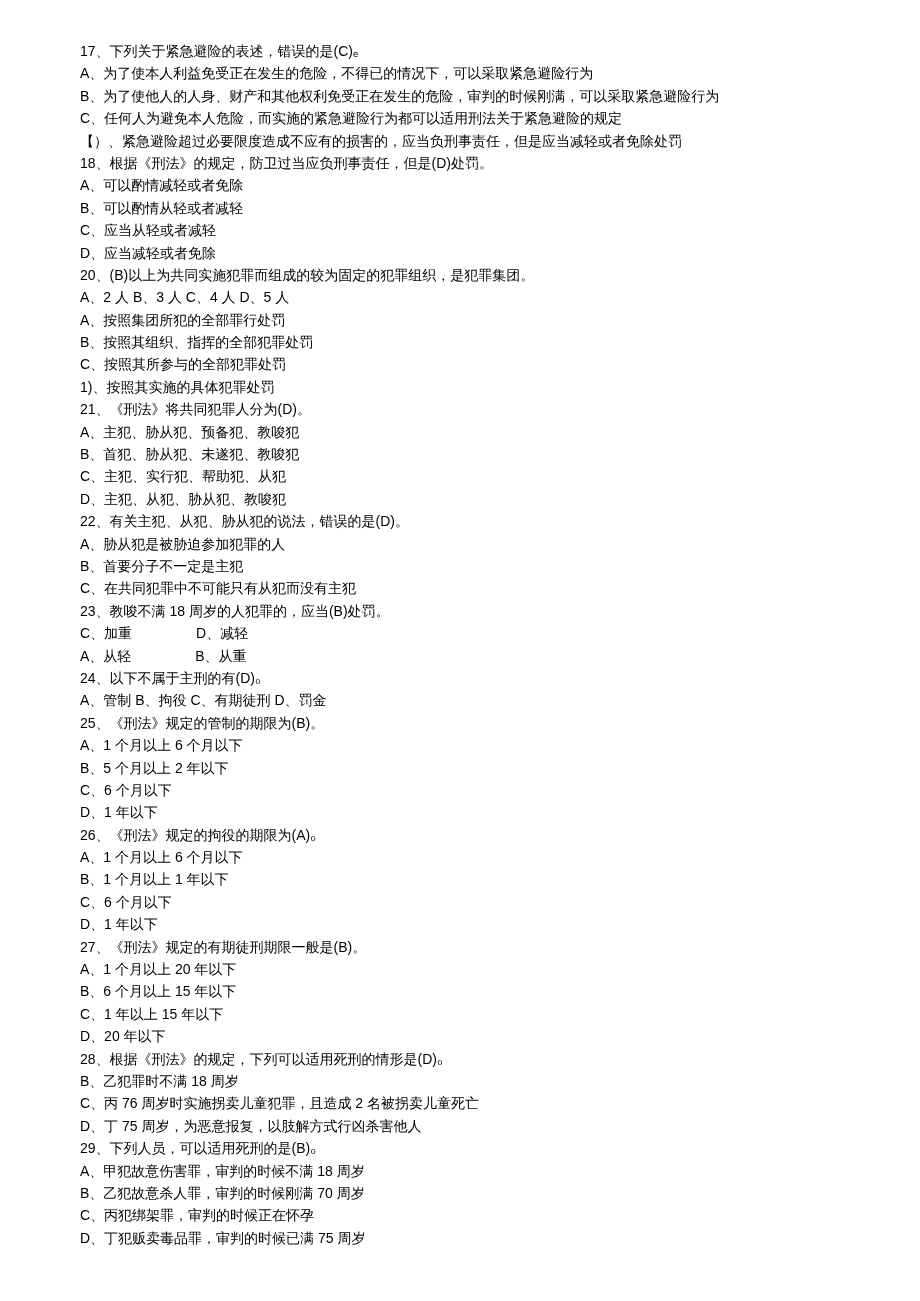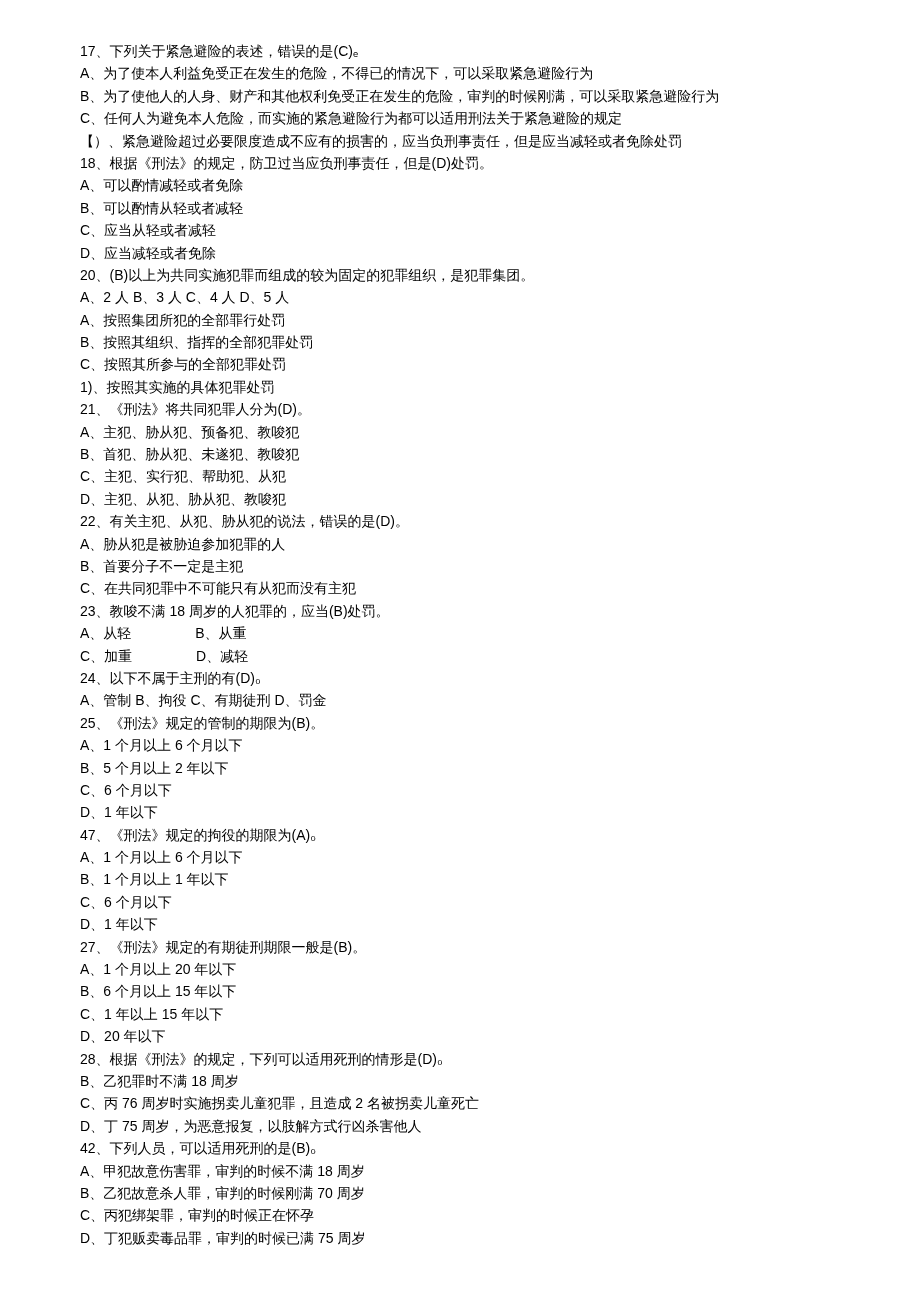--- a/index.html
+++ b/index.html
@@ -52,49 +52,49 @@
       <div class="line">C、主犯、实行犯、帮助犯、从犯</div>
       <div class="line">D、主犯、从犯、胁从犯、教唆犯</div>
       <div class="line">22、有关主犯、从犯、胁从犯的说法，错误的是(D)。</div>
       <div class="line">A、胁从犯是被胁迫参加犯罪的人</div>
       <div class="line">B、首要分子不一定是主犯</div>
       <div class="line">C、在共同犯罪中不可能只有从犯而没有主犯</div>
       <div class="line">23、教唆不满 18 周岁的人犯罪的，应当(B)处罚。</div>
     </div>
 
   <div class="line">
+    <span class="inline-opt">C、加重</span>
+    <span class="inline-opt">D、减轻</span>
+  </div>
+  <div class="line">
     <span class="inline-opt">A、从轻</span>
     <span class="inline-opt">B、从重</span>
-  </div>
-  <div class="line">
-    <span class="inline-opt">C、加重</span>
-    <span class="inline-opt">D、减轻</span>
   </div>
 
   <div id="block2">
       <div class="line">24、以下不属于主刑的有(D)₀</div>
       <div class="line">A、管制 B、拘役 C、有期徒刑 D、罚金</div>
       <div class="line">25、《刑法》规定的管制的期限为(B)。</div>
       <div class="line">A、1 个月以上 6 个月以下</div>
       <div class="line">B、5 个月以上 2 年以下</div>
       <div class="line">C、6 个月以下</div>
       <div class="line">D、1 年以下</div>
-      <div class="line">47、《刑法》规定的拘役的期限为(A)₀</div>
+      <div class="line">26、《刑法》规定的拘役的期限为(A)₀</div>
       <div class="line">A、1 个月以上 6 个月以下</div>
       <div class="line">B、1 个月以上 1 年以下</div>
       <div class="line">C、6 个月以下</div>
       <div class="line">D、1 年以下</div>
       <div class="line">27、《刑法》规定的有期徒刑期限一般是(B)。</div>
       <div class="line">A、1 个月以上 20 年以下</div>
       <div class="line">B、6 个月以上 15 年以下</div>
       <div class="line">C、1 年以上 15 年以下</div>
       <div class="line">D、20 年以下</div>
       <div class="line">28、根据《刑法》的规定，下列可以适用死刑的情形是(D)₀</div>
       <div class="line">B、乙犯罪时不满 18 周岁</div>
       <div class="line">C、丙 76 周岁时实施拐卖儿童犯罪，且造成 2 名被拐卖儿童死亡</div>
       <div class="line">D、丁 75 周岁，为恶意报复，以肢解方式行凶杀害他人</div>
-      <div class="line">42、下列人员，可以适用死刑的是(B)₀</div>
+      <div class="line">29、下列人员，可以适用死刑的是(B)₀</div>
       <div class="line">A、甲犯故意伤害罪，审判的时候不满 18 周岁</div>
       <div class="line">B、乙犯故意杀人罪，审判的时候刚满 70 周岁</div>
       <div class="line">C、丙犯绑架罪，审判的时候正在怀孕</div>
       <div class="line">D、丁犯贩卖毒品罪，审判的时候已满 75 周岁</div>
     </div>
 </div>
 
 </body></html>

